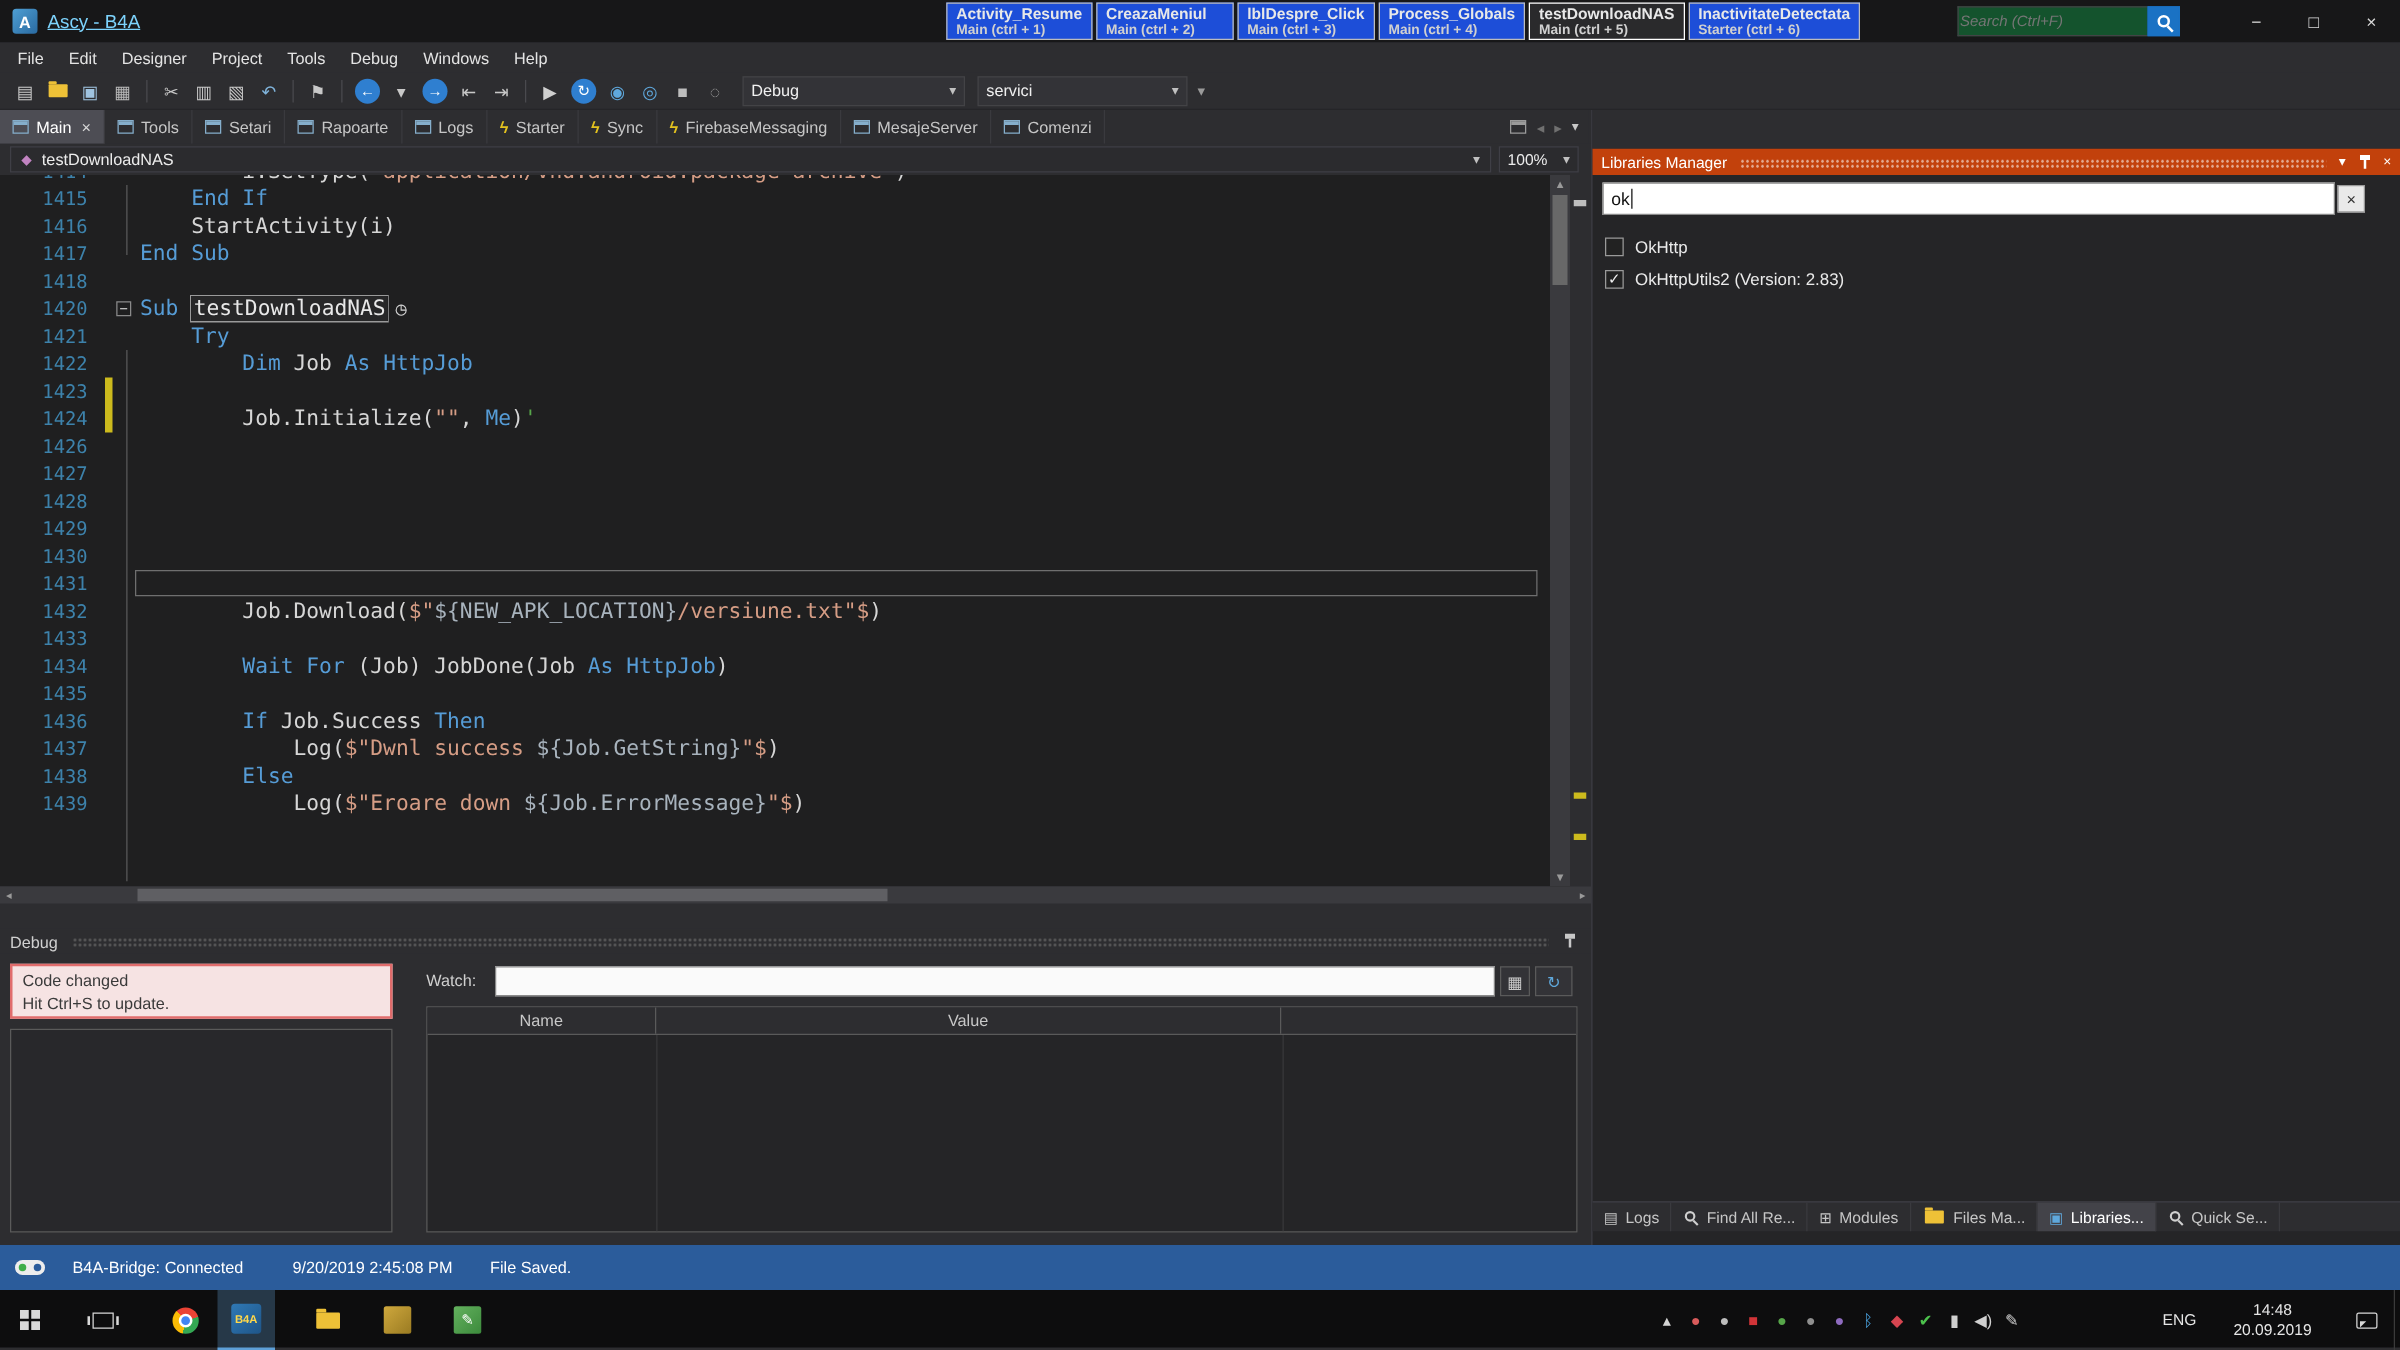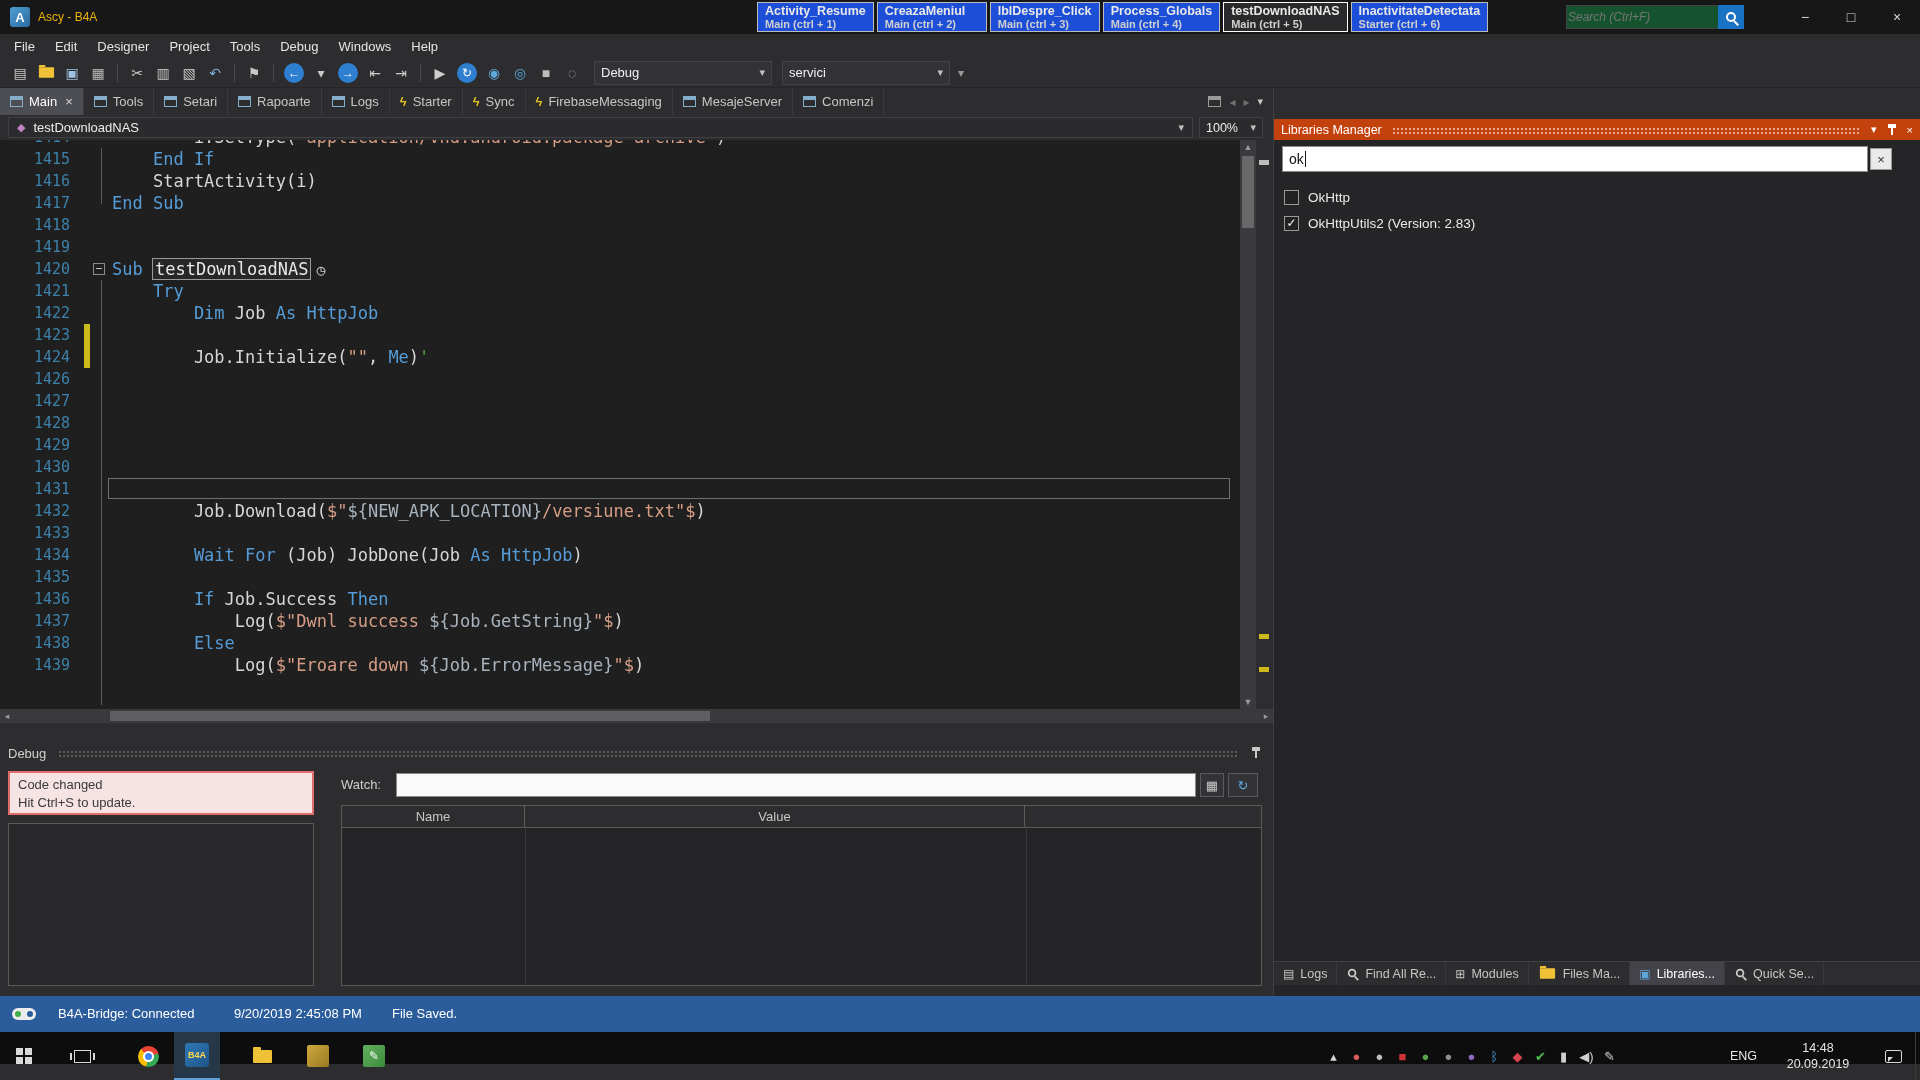--- a/index.html
+++ b/index.html
@@ -4,21 +4,21 @@
 <style>
   *{box-sizing:border-box;margin:0;padding:0;}
   html,body{background:#000;}
   #root{position:relative;width:1920px;height:1080px;background:#2d2d30;overflow:hidden;
         font-family:"Liberation Sans",sans-serif;color:#d4d4d4;font-size:13px;}
 
   
   #titlebar{position:absolute;left:0;top:0;width:1920px;height:34px;background:#171718;display:flex;align-items:center;}
   #app-logo{width:20px;height:20px;margin:0 8px 0 10px;border-radius:3px;background:linear-gradient(135deg,#4e9fd4,#2a6aa0);
             color:#fff;font-weight:bold;font-size:13px;display:flex;align-items:center;justify-content:center;}
-  #window-title{color:#eab308;font-size:12px;white-space:nowrap;}
+  #window-title{color:#7dd3fc;font-size:15px;white-space:nowrap;text-decoration:underline;}
   #doc-tabs{position:absolute;left:757px;top:2px;height:30px;display:flex;gap:3px;}
   .doc-tab{border:1px solid #bcbcbc;background:#1d4ed8;color:#e8e8e8;padding:1px 7px;display:flex;flex-direction:column;justify-content:center;min-width:110px;}
   .doc-tab .dt-name{font-weight:bold;font-size:12.5px;white-space:nowrap;}
   .doc-tab .dt-sub{font-size:11px;color:#d0d0d0;white-space:nowrap;font-weight:bold;}
   .doc-tab.active{border-color:#ffffff;background:#2a2a2c;}
   #search-box{position:absolute;left:1566px;top:5px;width:178px;height:24px;display:flex;}
   #search-input{flex:1;background:#14532d;border:1px solid #434346;border-right:none;color:#cfcfcf;font-style:italic;font-size:12px;
                 padding:0 1px;font-family:"Liberation Sans",sans-serif;outline:none;min-width:0;}
   #search-btn{width:26px;background:#1a72c4;border:1px solid #1a72c4;display:flex;align-items:center;justify-content:center;color:#fff;}
   #win-controls{position:absolute;right:0;top:0;height:34px;display:flex;}
@@ -160,21 +160,21 @@
   #statusbar{position:absolute;left:0;top:996px;width:1920px;height:36px;background:#2b5c9b;color:#fff;font-size:13px;}
   #sb-icon{position:absolute;left:12px;top:12px;}
   .ic-bridge{width:24px;height:12px;background:#ededed;border-radius:6px;position:relative;display:inline-block;}
   .ic-bridge::before{content:"";position:absolute;left:3px;top:3px;width:6px;height:6px;border-radius:50%;background:#3fae49;}
   .ic-bridge::after{content:"";position:absolute;right:3px;top:3px;width:6px;height:6px;border-radius:50%;background:#2b5c9b;}
   #sb-bridge{position:absolute;left:58px;top:10px;}
   #sb-time{position:absolute;left:234px;top:10px;}
   #sb-file{position:absolute;left:392px;top:10px;}
 
   
-  #taskbar{position:absolute;left:0;top:1032px;width:1920px;height:32px;background:#0d0d0e;color:#e6e6e6;}
+  #taskbar{position:absolute;left:0;top:1032px;width:1920px;height:46px;background:#0d0d0e;color:#e6e6e6;}
   .tb-app{position:absolute;top:0;height:48px;display:flex;align-items:center;justify-content:center;}
   #tb-start{left:0;width:48px;}
   .ic-winlogo{width:16px;height:16px;position:relative;}
   .ic-winlogo::before{content:"";position:absolute;left:0;top:0;width:7px;height:7px;background:#d9d9d9;
                       box-shadow:9px 0 #d9d9d9,0 9px #d9d9d9,9px 9px #d9d9d9;}
   #tb-taskview{left:62px;width:40px;}
   .ic-tv{width:17px;height:13px;border:1px solid #d9d9d9;position:relative;}
   .ic-tv::before{content:"";position:absolute;left:-5px;top:2px;width:2px;height:7px;background:#d9d9d9;}
   .ic-tv::after{content:"";position:absolute;right:-5px;top:2px;width:2px;height:7px;background:#d9d9d9;}
   #tb-chrome{left:126px;width:44px;}
@@ -389,26 +389,20 @@
               <span class="lfold"></span>
               <span class="lcode" style="padding-left: 0ch;"><span class="t-k">End Sub</span></span>
             </div>
             <div class="crow">
               <span class="lnum">1418</span>
               <span class="lbar"></span>
               <span class="lfold"></span>
               <span class="lcode" style="padding-left: 0ch;"></span>
             </div>
             <div class="crow">
-              <span class="lnum">1419</span>
-              <span class="lbar"></span>
-              <span class="lfold"></span>
-              <span class="lcode" style="padding-left: 0ch;"></span>
-            </div>
-            <div class="crow">
               <span class="lnum">1420</span>
               <span class="lbar"></span>
               <span class="lfold">
                 <span class="foldbox">−</span>
               </span>
               <span class="lcode" style="padding-left: 0ch;"><span class="t-k">Sub </span><span class="t-b">testDownloadNAS</span><span class="t-ic">◷</span></span>
             </div>
             <div class="crow">
               <span class="lnum">1421</span>
               <span class="lbar"></span>

